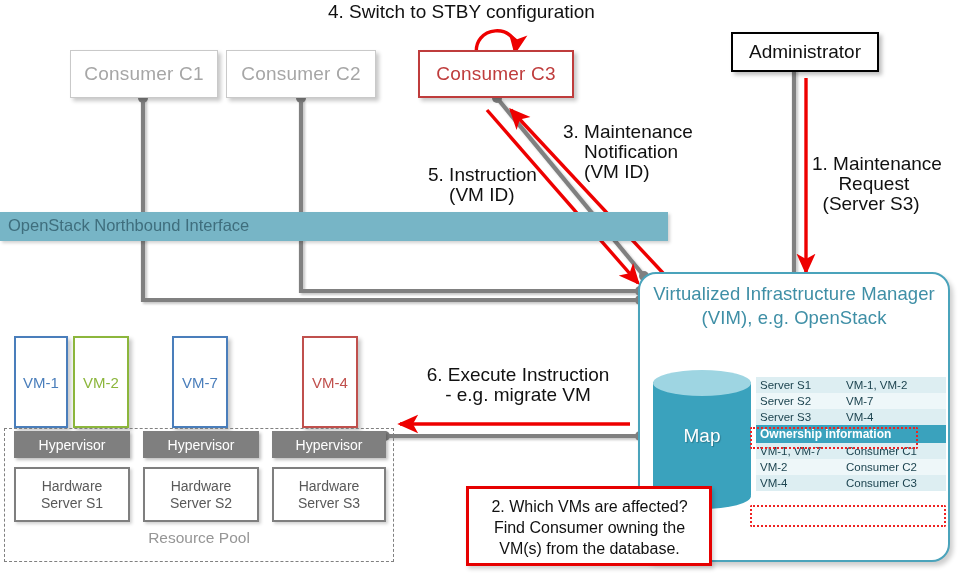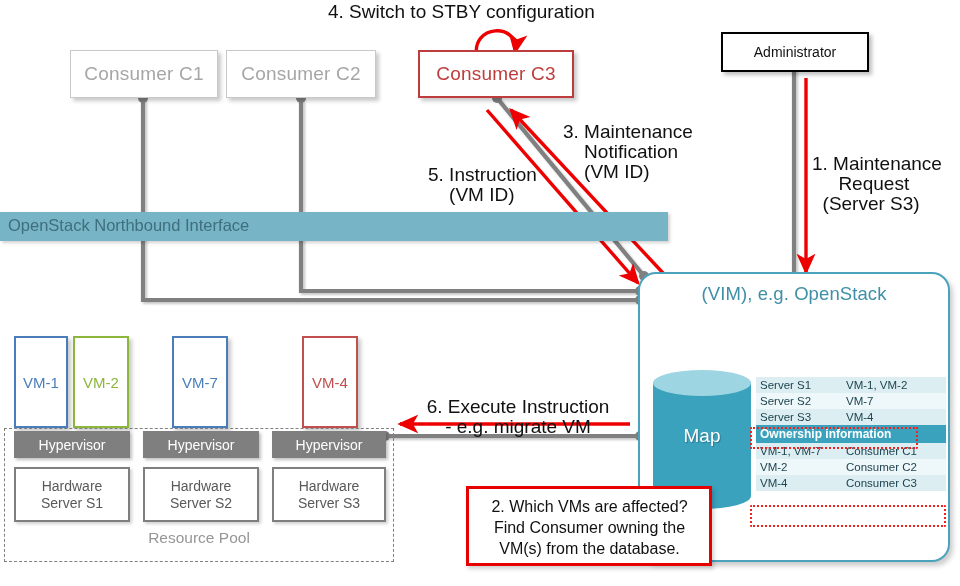--- a/index.html
+++ b/index.html
@@ -15,21 +15,21 @@
     background:#ffffff;font-size:19px;letter-spacing:.2px;
     box-shadow:3px 3px 4px rgba(0,0,0,.22);
   }
   .consumer.gray{border:1.6px solid #c9c9c9;color:#a6a6a6;}
   .consumer.red{border:2.6px solid #bf3c3c;color:#bf3c3c;}
 
   .adminbox{
     position:absolute;box-sizing:border-box;
     display:flex;align-items:center;justify-content:center;
     background:#ffffff;border:2.4px solid #000000;color:#111;
-    font-size:14px;box-shadow:3px 3px 4px rgba(0,0,0,.25);
+    font-size:19px;box-shadow:3px 3px 4px rgba(0,0,0,.25);margin-left:10px;
   }
 
   
   .nbbar{
     position:absolute;background:#77b5c6;
     display:flex;align-items:center;
     box-shadow:2px 2px 3px rgba(0,0,0,.18);
   }
   .nbbar span{
     color:#3f6e7d;font-size:16.5px;padding-left:8px;white-space:nowrap;
@@ -167,20 +167,21 @@
 
   <path d="M477,57 C470,24 520,22 515,52" stroke="#ee0000" stroke-width="3.4" fill="none" marker-end="url(#redArrow)"></path>
 
   <path d="M708,500 L740,466 L724,503 Z" fill="#ffffff" stroke="#e60000" stroke-width="3"></path>
   <rect x="650" y="486" width="62" height="42" fill="#ffffff" stroke="none"></rect>
 </svg>
 
 <div class="vimpanel abs" style="left:638px;top:272px;width:312px;height:290px;"></div>
 
 <div class="vimtitle" style="left:644px;top:282px;width:300px;">
+  <div>Virtualized Infrastructure  Manager</div>
   <div>(VIM), e.g. OpenStack</div>
 </div>
 
 <div>
   <div class="cyl-bot abs" style="left:653px;top:483px;width:98px;height:26px;"></div>
   <div class="cyl-body abs" style="left:653px;top:382px;width:98px;height:113px;"></div>
   <div class="cyl-top abs" style="left:653px;top:370px;width:98px;height:26px;"></div>
   <div class="cyl-label" style="left:653px;top:424px;width:98px;">
     <div>Map</div>
   </div>
@@ -293,20 +294,20 @@
      Request
   (Server S3)</div>
 
 <div class="lbl" style="left:563px;top:122px;">3. Maintenance
     Notification
     (VM ID)</div>
 
 <div class="lbl" style="left:428px;top:165px;">5. Instruction
     (VM ID)</div>
 
-<div class="lbl c" style="left:408px;top:365px;width:220px;margin-top:32px;">6. Execute Instruction
+<div class="lbl c" style="left:408px;top:365px;width:220px;">6. Execute Instruction
 - e.g. migrate VM</div>
 
 <div class="callout" style="left:466px;top:486px;width:246px;height:80px;">
   <span>2. Which VMs are affected?
 Find Consumer owning the
  VM(s) from the database.</span>
 </div>
 
 </body></html>

